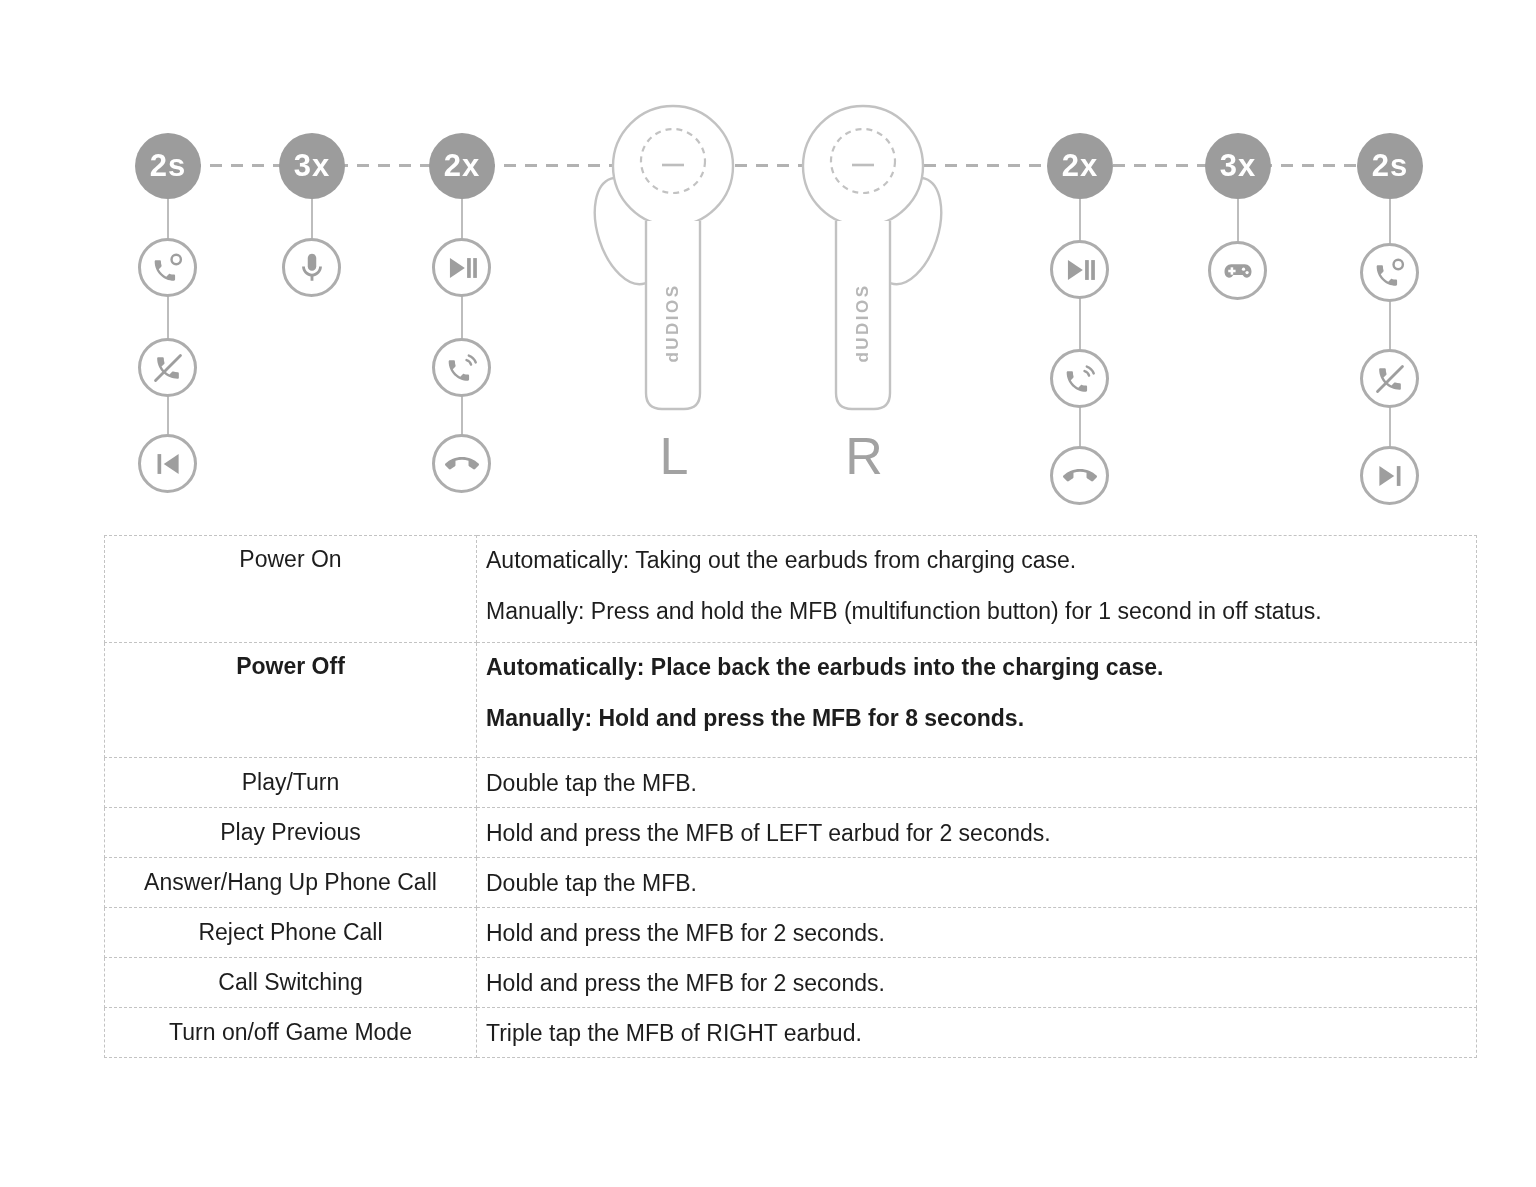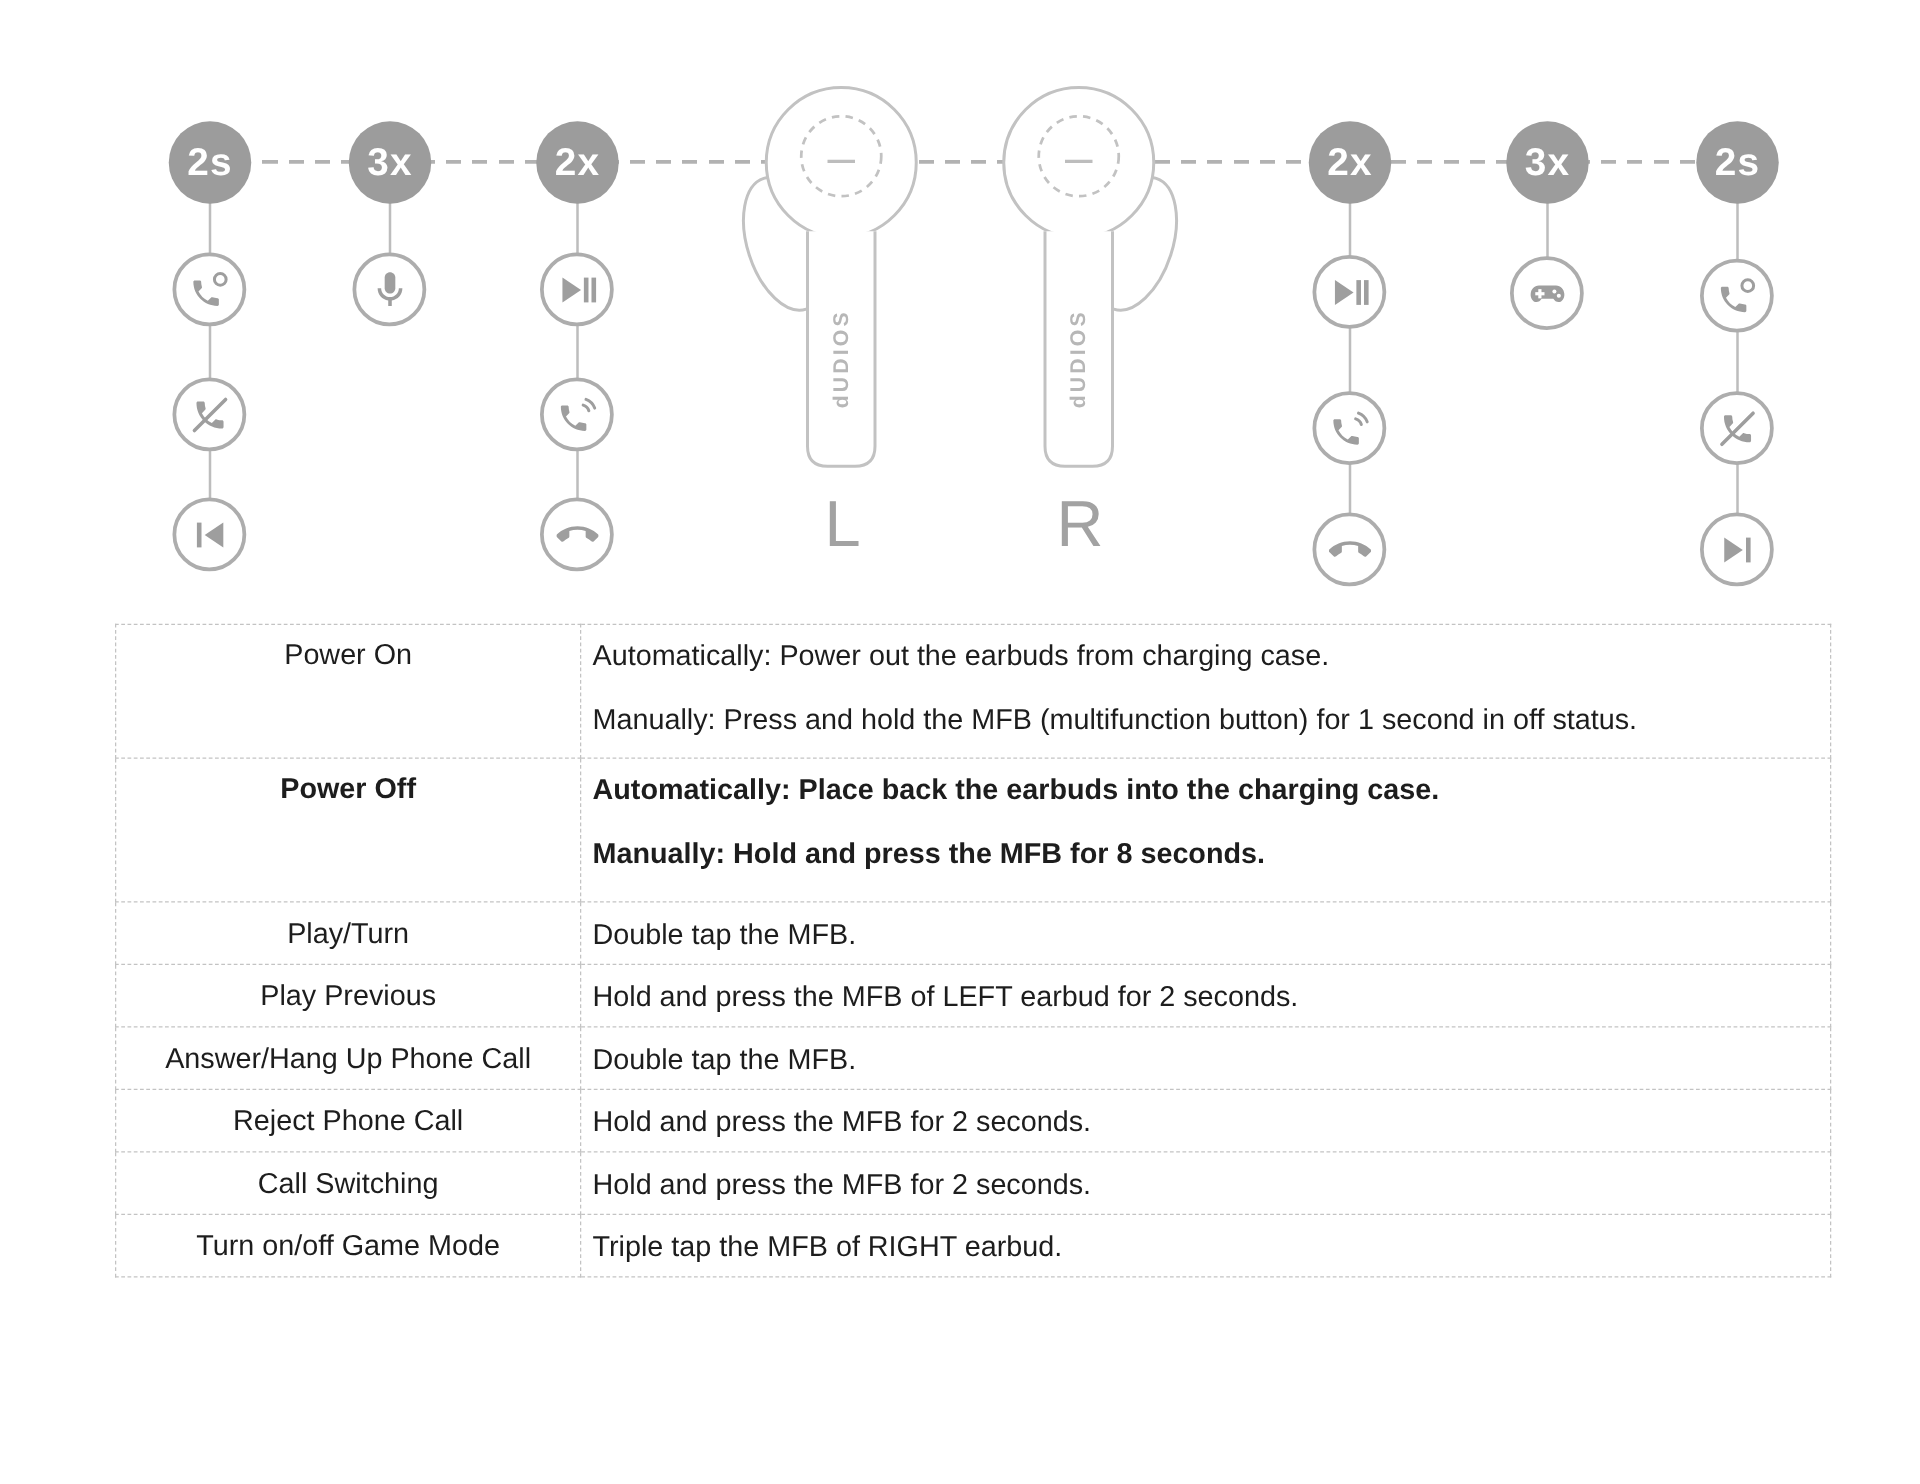--- a/index.html
+++ b/index.html
@@ -1,33 +1,33 @@
 <!DOCTYPE html>
 <html><head>
 <meta charset="utf-8">
 <style>
   html,body{margin:0;padding:0;background:#ffffff;}
   #page{position:relative;width:1536px;height:1133px;background:#ffffff;overflow:hidden;
-        font-family:"Liberation Sans","DejaVu Sans",sans-serif;}
+        font-family:"Liberation Sans","DejaVu Sans",sans-serif;margin-top:36px;}
 
   
   .hline{position:absolute;top:128px;left:168px;width:1222px;height:3px;
          background:repeating-linear-gradient(90deg,#b2b2b2 0 12px,transparent 12px 21px);}
   .vline{position:absolute;width:2px;background:#bdbdbd;}
   .badge{position:absolute;width:66px;height:66px;border-radius:50%;background:#9c9c9c;
          color:#ffffff;font-weight:bold;font-size:31px;display:flex;align-items:center;
          justify-content:center;letter-spacing:1px;}
   .fn-circle{position:absolute;width:53px;height:53px;border:3px solid #adadad;border-radius:50%;
              background:#ffffff;display:flex;align-items:center;justify-content:center;}
   .fn-circle svg{width:34px;height:34px;fill:#9e9e9e;stroke:none;}
   .earbud{position:absolute;top:55px;width:180px;height:330px;}
   .lr-label{position:absolute;top:390px;width:60px;text-align:center;font-size:52px;
             color:#a2a2a2;font-weight:400;}
   
-  .fn-table{position:absolute;left:92px;top:499px;width:1372px;border-collapse:collapse;
+  .fn-table{position:absolute;left:104px;top:499px;width:1372px;border-collapse:collapse;
             table-layout:fixed;color:#1d1d1d;font-size:23px;}
   .fn-table td{border:1px dashed #c3c3c3;background:#ffffff;}
   .fn-table col.c1{width:372px;}
   .fn-table col.c2{width:1000px;}
   .fn-table td.fn{text-align:center;}
   .fn-table td.desc{text-align:left;padding-left:9px;}
   .fn-table tr.tall1{height:107px;}
   .fn-table tr.tall2{height:115px;font-weight:bold;}
   .fn-table tr.std{height:50px;}
   .fn-table tr.tall1 td,.fn-table tr.tall2 td{vertical-align:top;padding-top:10px;}
@@ -214,21 +214,21 @@
 
   <table class="fn-table">
     <colgroup>
         <col class="c1">
         <col class="c2">
       </colgroup>
     <tbody>
       <tr class="tall1">
         <td class="fn">Power On</td>
         <td class="desc">
-          <p>Automatically: Power out the earbuds from charging case.</p>
+          <p>Automatically: Taking out the earbuds from charging case.</p>
           <p>Manually: Press and hold the MFB (multifunction button) for 1 second in off status.</p>
         </td>
       </tr>
       <tr class="tall2">
         <td class="fn">Power Off</td>
         <td class="desc">
           <p>Automatically: Place back the earbuds into the charging case.</p>
           <p>Manually: Hold and press the MFB for 8 seconds.</p>
         </td>
       </tr>

